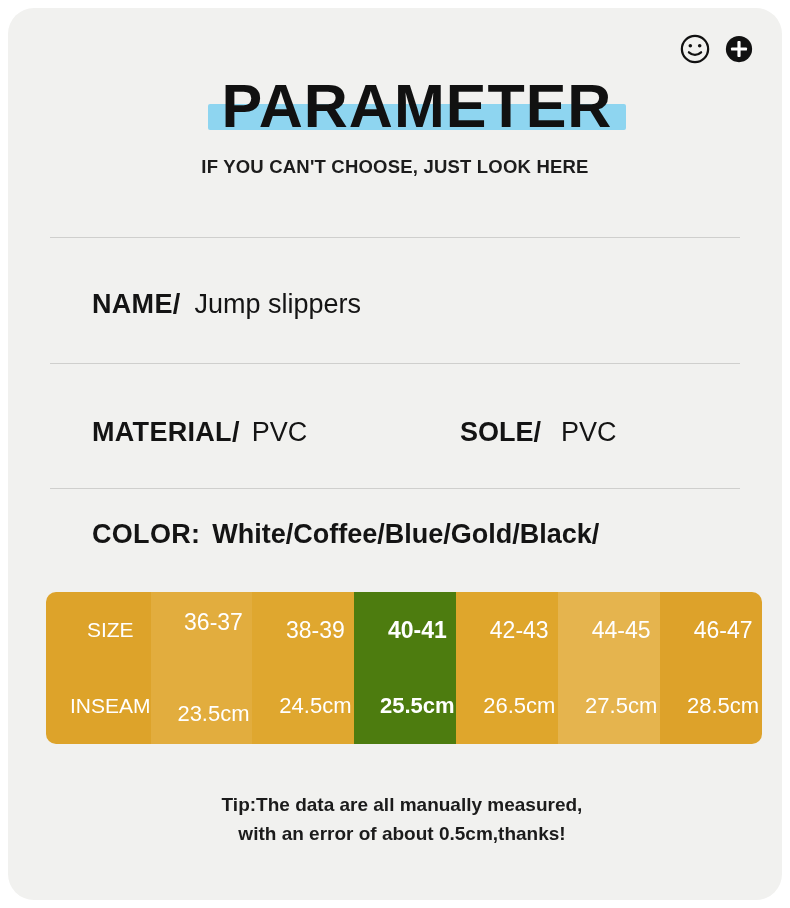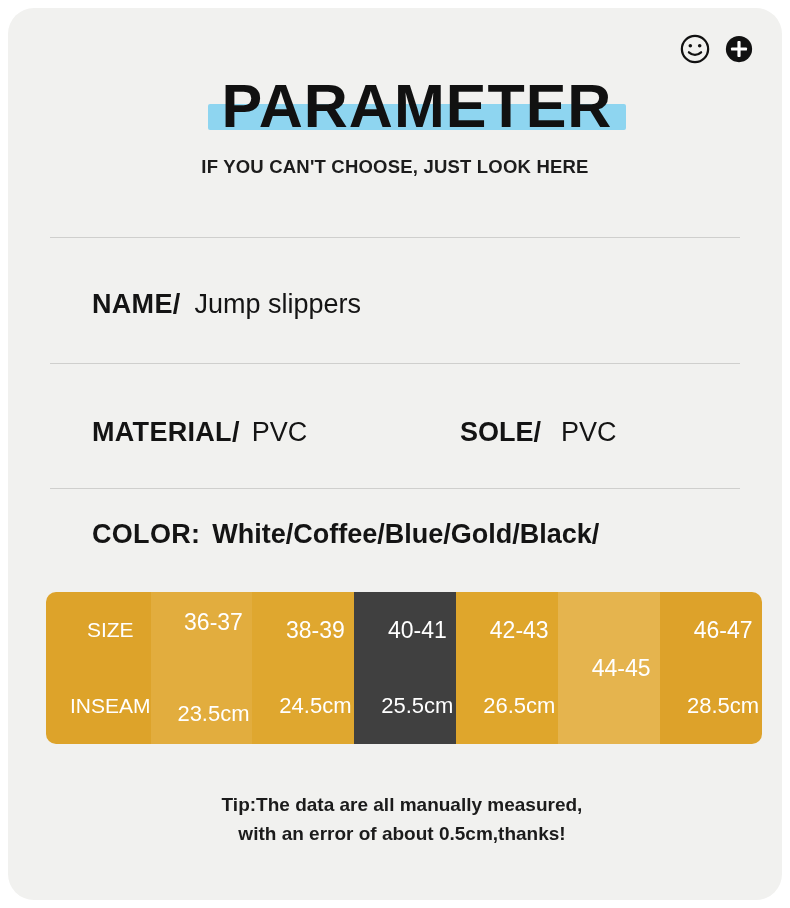--- a/index.html
+++ b/index.html
@@ -225,30 +225,31 @@
         <div class="cell sub">INSEAM</div>
       </div>
       <div class="col" style="background: rgb(226, 173, 62); gap: 32px;">
         <div class="cell head">36-37</div>
         <div class="cell sub">23.5cm</div>
       </div>
       <div class="col" style="background: rgb(223, 167, 47);">
         <div class="cell head">38-39</div>
         <div class="cell sub">24.5cm</div>
       </div>
-      <div class="col" style="background: #404040;">
+      <div class="col" style="background: #4d7c0f; font-weight: bold;">
         <div class="cell head">40-41</div>
         <div class="cell sub">25.5cm</div>
       </div>
       <div class="col" style="background: rgb(223, 166, 44);">
         <div class="cell head">42-43</div>
         <div class="cell sub">26.5cm</div>
       </div>
       <div class="col" style="background: rgb(229, 180, 78);">
         <div class="cell head">44-45</div>
+        <div class="cell sub">27.5cm</div>
       </div>
       <div class="col" style="background: rgb(221, 162, 42);">
         <div class="cell head">46-47</div>
         <div class="cell sub">28.5cm</div>
       </div>
     </div>
 
   <div class="tip">
     <div>Tip:The data are all manually measured,</div>
     <div>with an error of about 0.5cm,thanks!</div>

